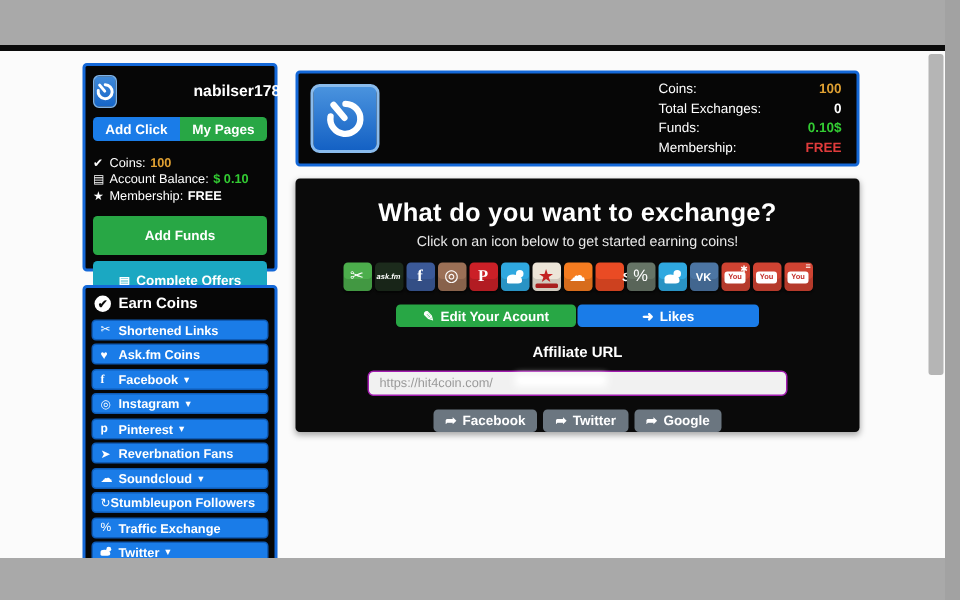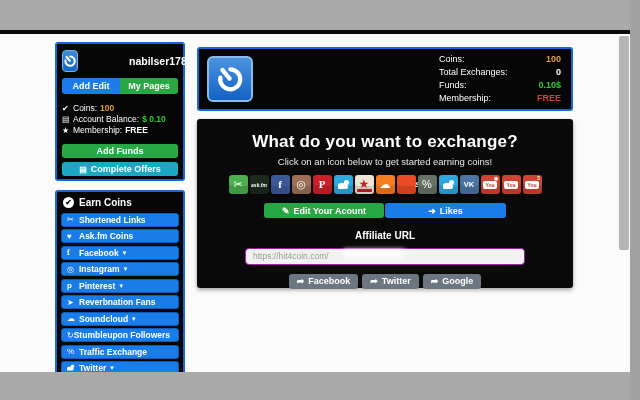--- a/index.html
+++ b/index.html
@@ -28,21 +28,21 @@
   .star-badge { color:#e8833a; font-size:14px; line-height:14px; }
   .prof-btns { display:flex; margin-top:5px; }
   .pbtn { flex:1; height:16px; font-size:9px; font-weight:bold; color:#fff; display:flex; align-items:center; justify-content:center; cursor:pointer; }
   .pbtn.add-page { background:#1a7ce8; border-radius:3px 0 0 3px; }
   .pbtn.my-pages { background:#28a745; border-radius:0 3px 3px 0; }
   .prof-stats { margin-top:9px; }
   .pstat { display:flex; align-items:center; color:#fff; font-size:8.5px; line-height:11px; }
   .pstat .ic { width:11px; color:#fff; font-size:8px; }
   .pstat .lab { margin-right:3px; }
   .pstat .val { font-weight:bold; }
-  .wide-btn { height:14px; border-radius:3px; color:#fff; font-size:9px; font-weight:bold;
+  .wide-btn { height:26px; border-radius:3px; color:#fff; font-size:9px; font-weight:bold;
               display:flex; align-items:center; justify-content:center; cursor:pointer; }
   .add-funds { background:#28a745; margin-top:8px; }
   .comp-offers { background:#1ba8c2; margin-top:4px; }
   .comp-offers .ic { margin-right:4px; font-size:8px; }
 
   
   .earn-head { display:flex; align-items:center; height:15px; color:#fff; font-weight:bold; font-size:10px; padding-left:2px; }
   .earn-head .chk { width:11px; height:11px; border-radius:50%; background:#fff; color:#0a0a0a;
                     font-size:8px; line-height:11px; text-align:center; margin-right:5px; }
   .side-item { height:14px; margin-top:2.5px; background:#1a7ce8; border-radius:3px; display:flex;
@@ -108,21 +108,21 @@
         <span class="mini-logo">
           <svg width="14" height="14" viewBox="0 0 24 24">
               <path d="M12 2.5v9" stroke="#fff" stroke-width="3.4" stroke-linecap="round" fill="none"></path>
               <path d="M6.8 6.2a8 8 0 1 0 10.4 0" stroke="#fff" stroke-width="3.4" stroke-linecap="round" fill="none"></path>
             </svg>
         </span>
         <span class="prof-name">nabilser178</span>
         <span class="star-badge">★</span>
       </div>
       <div class="prof-btns">
-        <div class="pbtn add-page">Add Edit</div>
+        <div class="pbtn add-page">Add Click</div>
         <div class="pbtn my-pages">My Pages</div>
       </div>
       <div class="prof-stats">
         <div class="pstat">
           <span class="ic">✔</span>
           <span class="lab">Coins:</span>
           <span class="val" style="color: rgb(223, 160, 50);">100</span>
         </div>
         <div class="pstat">
           <span class="ic">▤</span>

